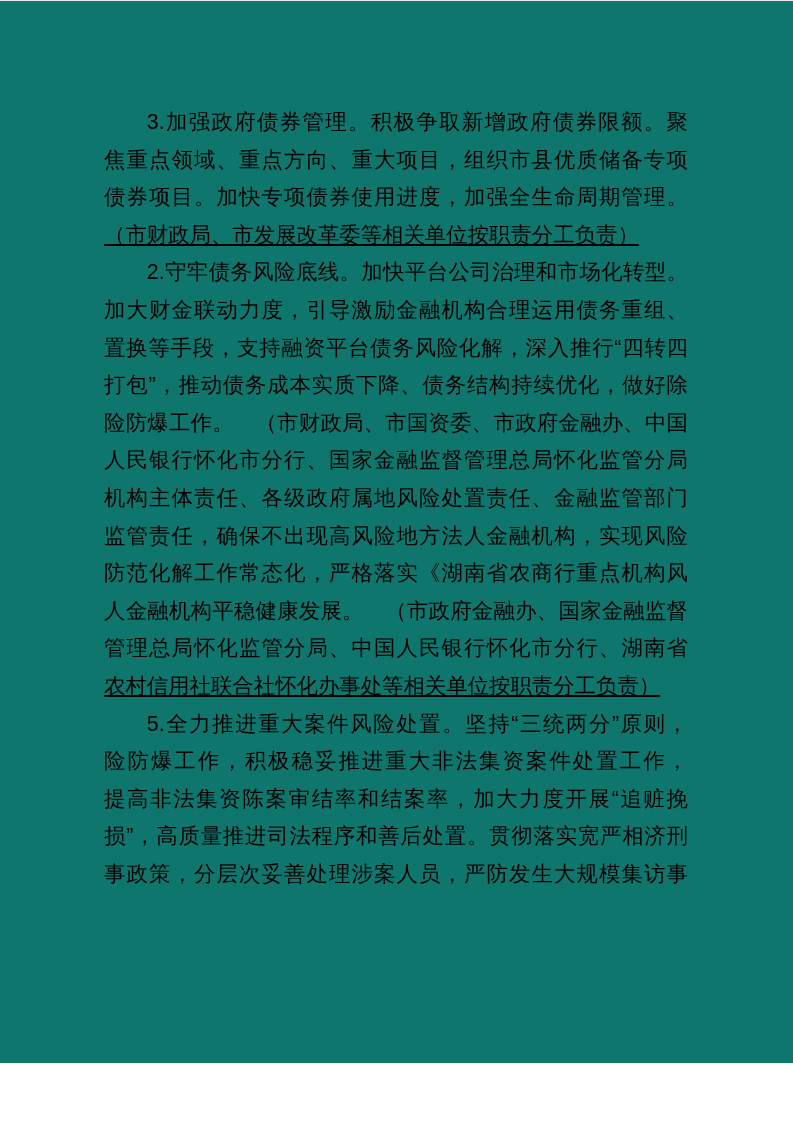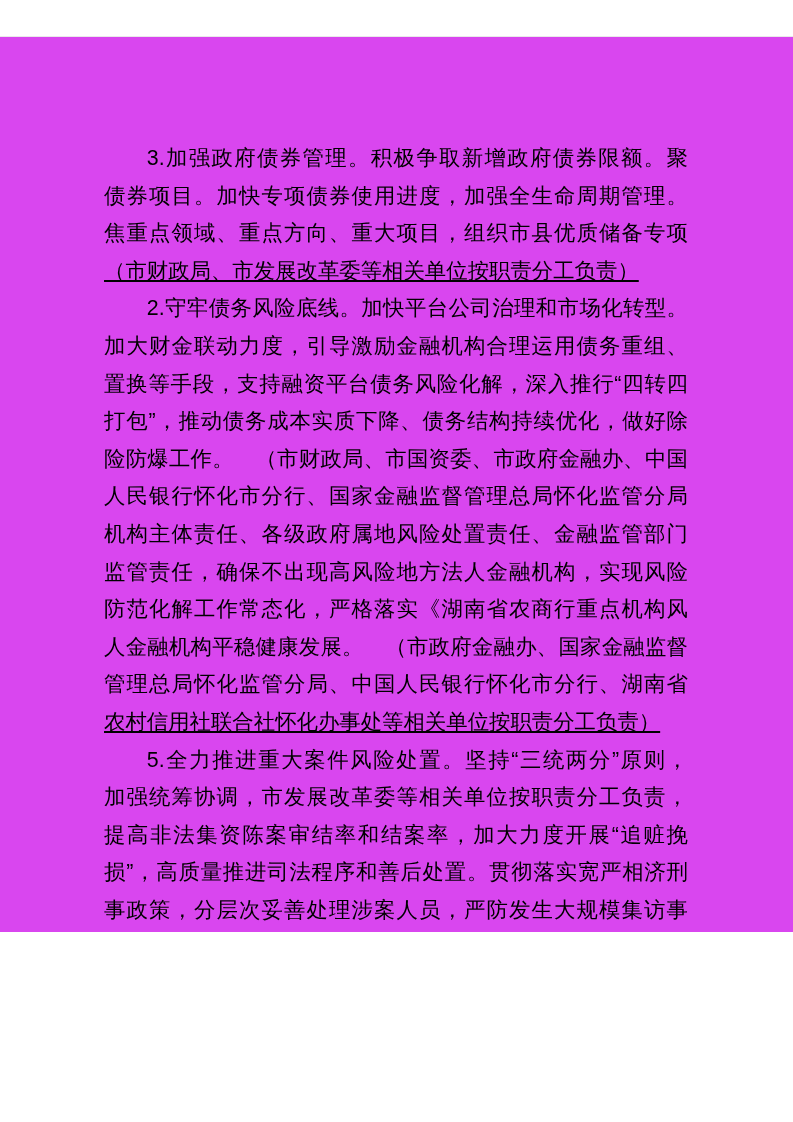--- a/index.html
+++ b/index.html
@@ -3,26 +3,25 @@
 <meta charset="utf-8">
 <style>
   html, body {
     margin: 0;
     padding: 0;
     background: #ffffff;
   }
   .page {
     position: relative;
     width: 793px;
-    height: 896px;
-    background: #d946ef;
+    height: 1063px;
+    background: #0f766e;
     overflow: hidden;
     border-top: 1px solid #e9e9e9;
     box-sizing: border-box;
-    margin-top: 36px;
   }
   .doc-body {
     position: absolute;
     left: 104px;
     top: 103px;
     width: 584px;
     color: #000000;
     font-family: "Liberation Sans", "DejaVu Sans", sans-serif;
     font-size: 21.4px;
     line-height: 37.6px;
@@ -47,22 +46,22 @@
   }
 </style>
 </head>
 <body>
 
 <div class="page">
   <div class="doc-body">
 
     <div class="para">
       <div class="line first">3.加强政府债券管理。积极争取新增政府债券限额。聚</div>
+      <div class="line">焦重点领域、重点方向、重大项目，组织市县优质储备专项</div>
       <div class="line">债券项目。加快专项债券使用进度，加强全生命周期管理。</div>
-      <div class="line">焦重点领域、重点方向、重大项目，组织市县优质储备专项</div>
       <div class="line last">（市财政局、市发展改革委等相关单位按职责分工负责）</div>
     </div>
 
     <div class="para">
       <div class="line first">2.守牢债务风险底线。加快平台公司治理和市场化转型。</div>
       <div class="line">加大财金联动力度，引导激励金融机构合理运用债务重组、</div>
       <div class="line">置换等手段，支持融资平台债务风险化解，深入推行“四转四</div>
       <div class="line">打包”，推动债务成本实质下降、债务结构持续优化，做好除</div>
       <div class="line">险防爆工作。　（市财政局、市国资委、市政府金融办、中国</div>
       <div class="line">人民银行怀化市分行、国家金融监督管理总局怀化监管分局</div>
@@ -72,20 +71,20 @@
       <div class="line">机构主体责任、各级政府属地风险处置责任、金融监管部门</div>
       <div class="line">监管责任，确保不出现高风险地方法人金融机构，实现风险</div>
       <div class="line">防范化解工作常态化，严格落实《湖南省农商行重点机构风</div>
       <div class="line">人金融机构平稳健康发展。　（市政府金融办、国家金融监督</div>
       <div class="line">管理总局怀化监管分局、中国人民银行怀化市分行、湖南省</div>
       <div class="line last">农村信用社联合社怀化办事处等相关单位按职责分工负责）</div>
     </div>
 
     <div class="para">
       <div class="line first">5.全力推进重大案件风险处置。坚持“三统两分”原则，</div>
-      <div class="line">加强统筹协调，市发展改革委等相关单位按职责分工负责，</div>
+      <div class="line">险防爆工作，积极稳妥推进重大非法集资案件处置工作，</div>
       <div class="line">提高非法集资陈案审结率和结案率，加大力度开展“追赃挽</div>
       <div class="line">损”，高质量推进司法程序和善后处置。贯彻落实宽严相济刑</div>
       <div class="line">事政策，分层次妥善处理涉案人员，严防发生大规模集访事</div>
     </div>
 
   </div>
 </div>
 
 </body></html>

